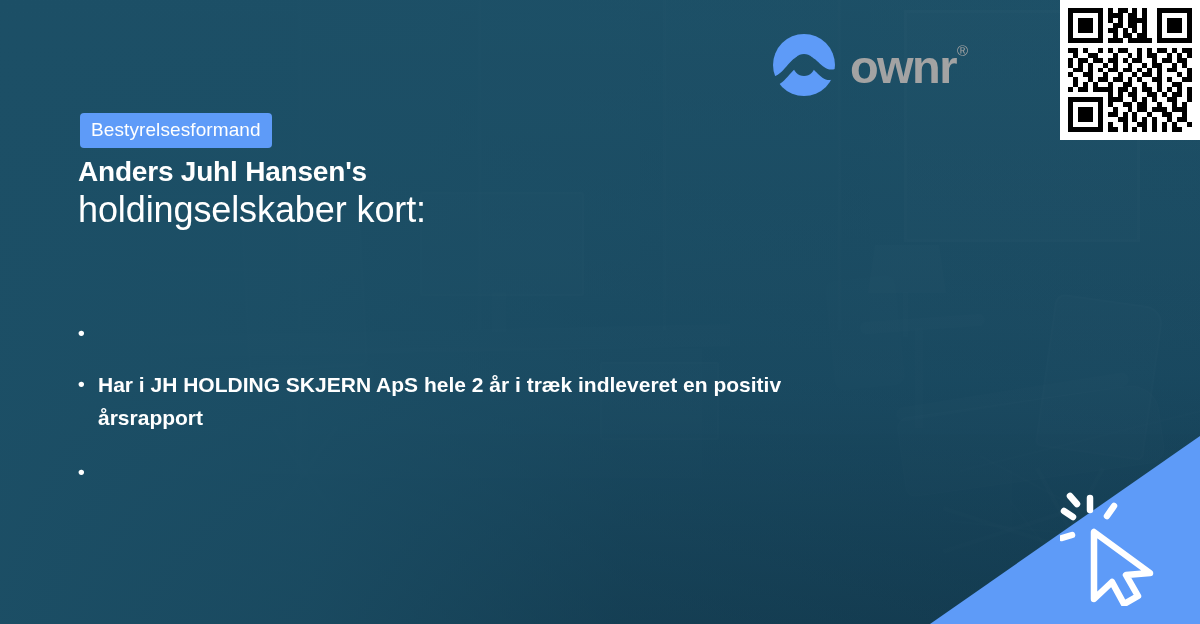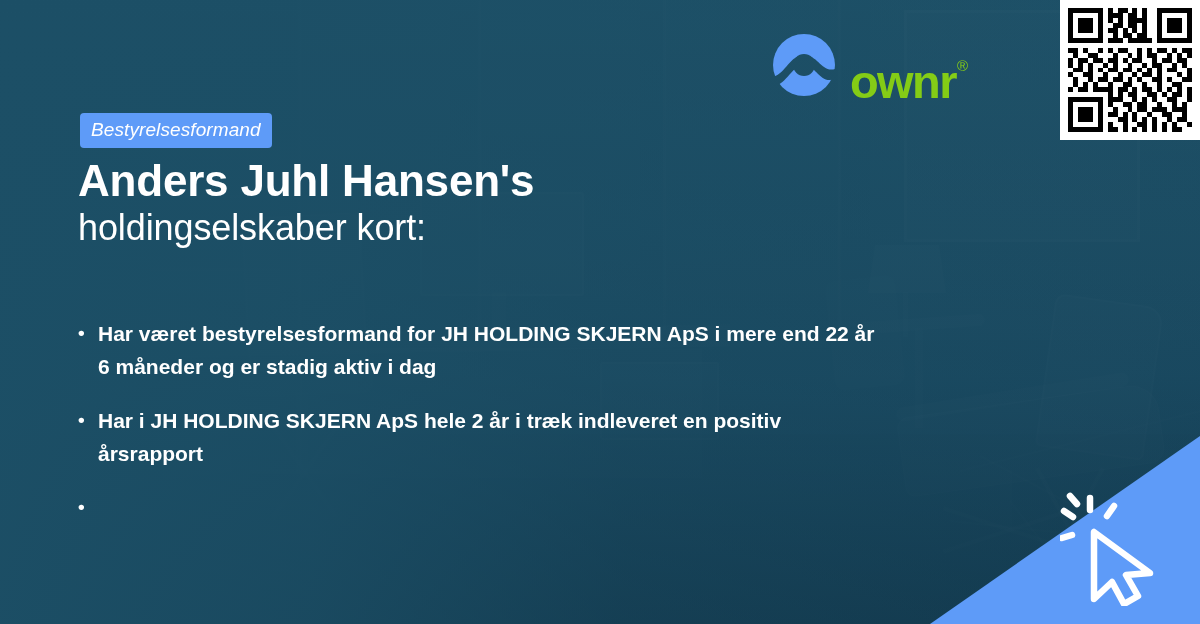--- a/index.html
+++ b/index.html
@@ -180,30 +180,29 @@
     position:absolute;left:80px;top:113px;
     display:inline-block;
     background:#5e9bf8;
     color:#ffffff;
     font-size:19px;
     line-height:1;
     padding:7px 11px 9px 11px;
     border-radius:4px;
     letter-spacing:.1px;
     white-space:nowrap;
-    font-style:italic;
   }
 
   .title{
     position:absolute;left:78px;top:156px;
     color:#ffffff;
     width:900px;
   }
   .title-line1{
-    font-size:44px;font-weight:bold;line-height:1.12;
+    font-size:28px;font-weight:bold;line-height:1.12;
     letter-spacing:-.2px;
   }
   .title-line2{
     font-size:36px;font-weight:normal;line-height:1.18;
     letter-spacing:-.1px;margin-top:2px;
   }
 
   .bullets{
     position:absolute;left:78px;top:318px;
     width:1000px;
@@ -226,27 +225,27 @@
   }
   .bullet-text{flex:1 1 auto;max-width:790px;}
 
   
   .logo{
     position:absolute;left:772px;top:33px;
     display:flex;align-items:center;gap:14px;
   }
   .logo-mark{width:64px;height:64px;display:block;}
   .logo-word{
-    color:#84cc16;
+    color:#a3a3a3;
     font-size:47px;
     font-weight:bold;
     letter-spacing:-1.6px;
     line-height:1;
     position:relative;
-    top:16px;
+    top:1px;
   }
   .logo-reg{
     font-size:15px;
     vertical-align:super;
     letter-spacing:0;
     font-weight:normal;
     position:relative;
     top:-10px;
     left:1px;
   }
@@ -543,21 +542,20 @@
     <div class="badge">Bestyrelsesformand</div>
 
     <div class="title">
       <div class="title-line1">Anders Juhl Hansen's</div>
       <div class="title-line2">holdingselskaber kort:</div>
     </div>
 
     <div class="bullets">
       <div class="bullet">
         <span class="bullet-dot">•</span>
-        <span class="bullet-text">Har været bestyrelsesformand for JH HOLDING SKJERN ApS i mere end 22 år 6 måneder og er stadig aktiv i dag</span>
       </div>
       <div class="bullet">
         <span class="bullet-dot">•</span>
         <span class="bullet-text">Har i JH HOLDING SKJERN ApS hele 2 år i træk indleveret en positiv årsrapport</span>
       </div>
       <div class="bullet">
         <span class="bullet-dot">•</span>
       </div>
     </div>
 

